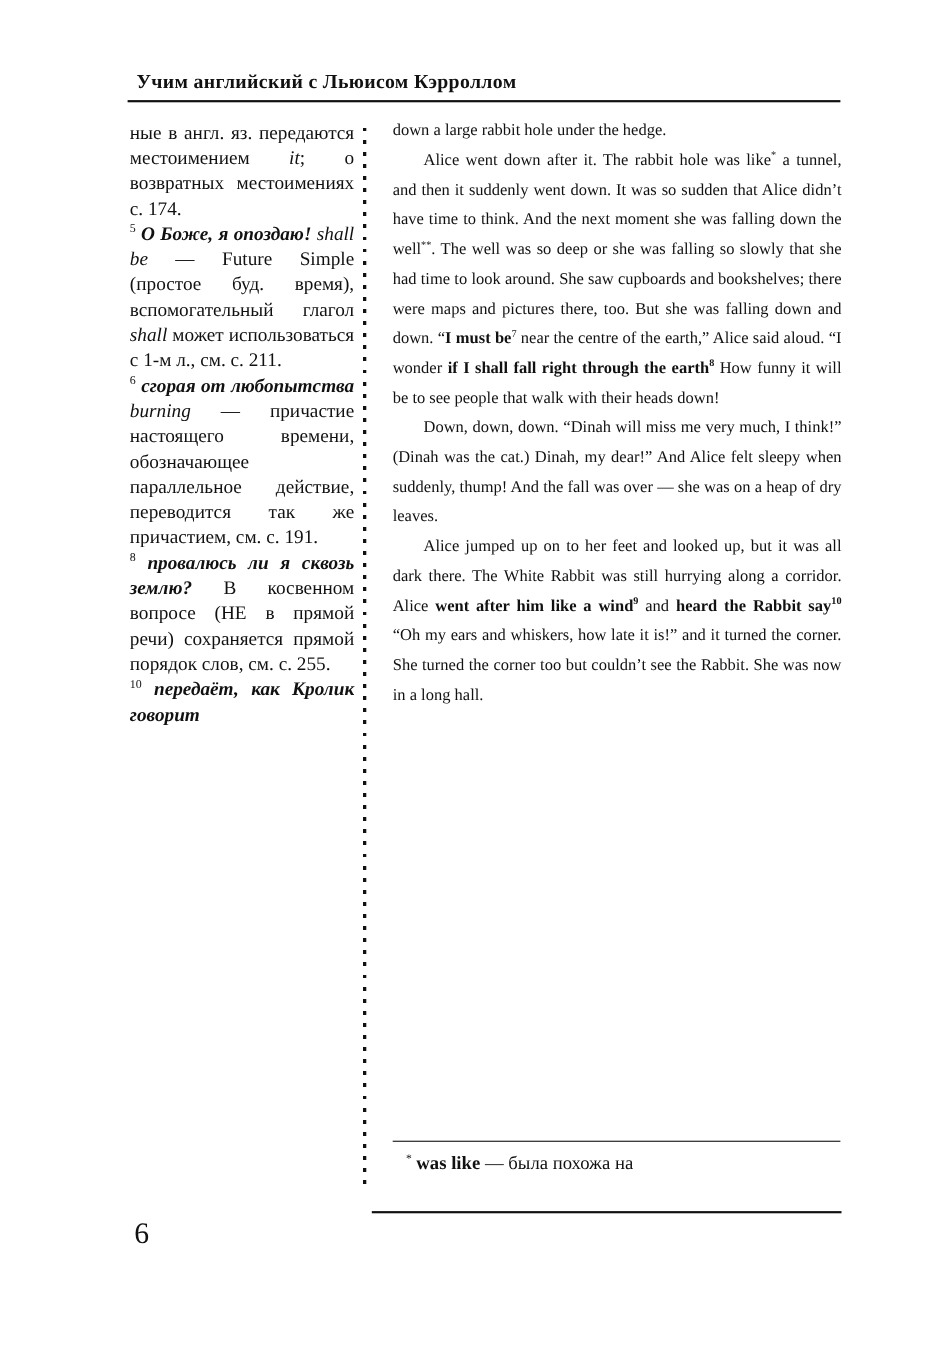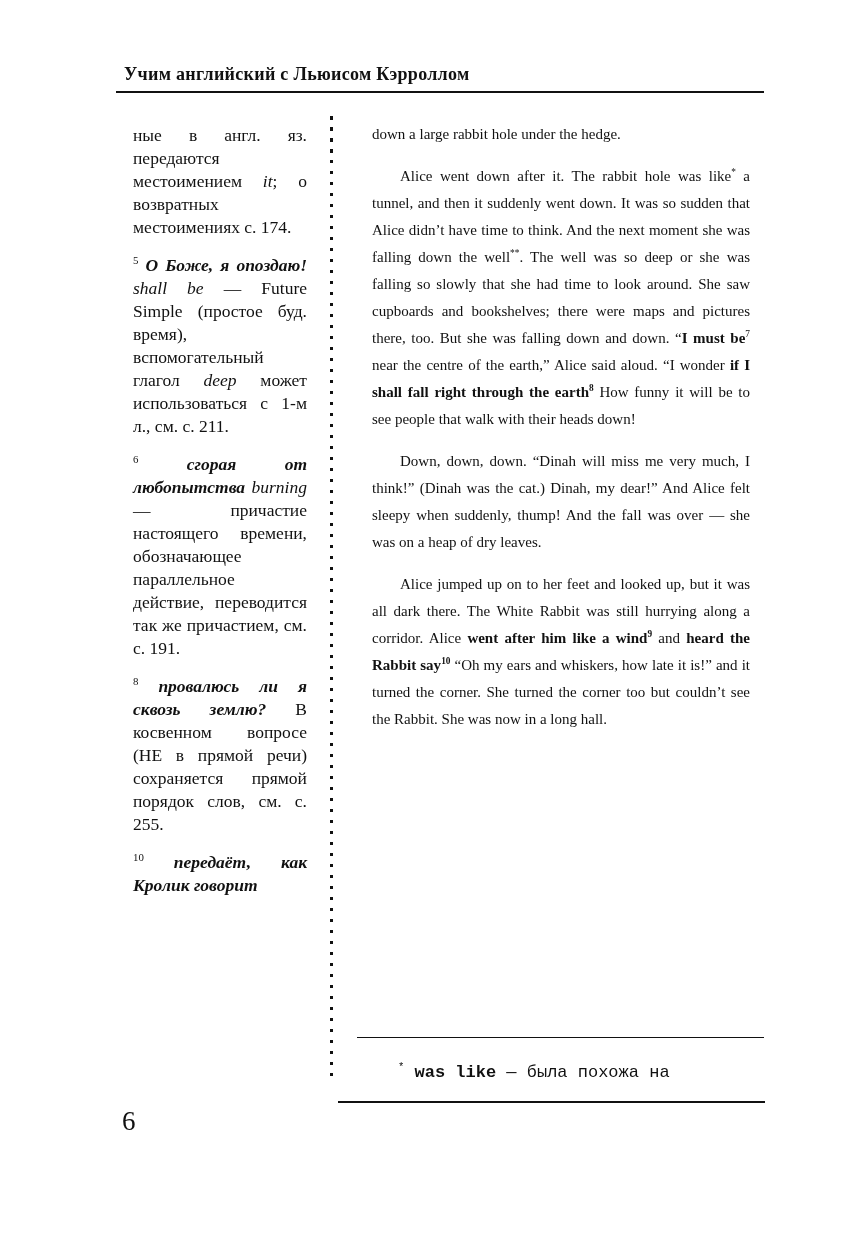--- a/index.html
+++ b/index.html
@@ -49,35 +49,34 @@
   .story-col {
     position: absolute;
     left: 357px; top: 106px;
     width: 408px;
     font-size: 15px;
     line-height: 27px;
     text-align: justify;
     hyphens: auto;
     -webkit-hyphens: auto;
   }
-  .notes-col p, .story-col p, .footnotes p { margin: 15px; padding: 0; }
+  .notes-col p, .story-col p, .footnotes p { margin: 0; padding: 0; }
   .story-col p.indent { text-indent: 28px; }
   .fn-rule {
     position: absolute;
     left: 357px; top: 1037px;
     width: 407px; height: 1px;
     background: #111111;
   }
   .footnotes {
     position: absolute;
-    left: 357px; top: 1046px;
+    left: 343px; top: 1046px;
     width: 407px;
     font-size: 17px;
     line-height: 23px;
-    font-family: Liberation Mono, monospace;
   }
   .footnotes p { padding-left: 26px; }
   .bottom-rule {
     position: absolute;
     left: 338px; top: 1101px;
     width: 427px; height: 2px;
     background: #111111;
   }
   .page-number {
     position: absolute;
@@ -97,21 +96,21 @@
 <body>
 
 <div class="page">
 
   <div class="running-header">Учим английский с Льюисом Кэрроллом</div>
 
   <div class="header-rule"></div>
 
   <div class="notes-col" lang="ru">
       <p class="plain"><span>ные в англ. яз. передаются местоимением </span><span class="i">it</span><span>; о возвратных местоимениях с. 174.</span></p>
-      <p class="plain"><sup>5</sup><span> </span><span class="b i">О Боже, я опоздаю!</span><span> </span><span class="i">shall be</span><span> — Future Simple (простое буд. время), вспомогательный глагол </span><span class="i">deep</span><span> может использоваться с 1-м л., см. с. 211.</span></p>
+      <p class="plain"><sup>5</sup><span> </span><span class="b i">О Боже, я опоздаю!</span><span> </span><span class="i">shall be</span><span> — Future Simple (простое буд. время), вспомогательный глагол </span><span class="i">shall</span><span> может использоваться с 1-м л., см. с. 211.</span></p>
       <p class="plain"><sup>6</sup><span> </span><span class="b i">сгорая от любопытства</span><span> </span><span class="i">burning</span><span> — причастие настоящего времени, обозначающее параллельное действие, переводится так же причастием, см. с. 191.</span></p>
       <p class="plain"><sup>8</sup><span> </span><span class="b i">провалюсь ли я сквозь землю?</span><span> В косвенном вопросе (НЕ в прямой речи) сохраняется прямой порядок слов, см. с. 255.</span></p>
       <p class="plain"><sup>10</sup><span> </span><span class="b i">передаёт, как Кролик говорит</span></p>
     </div>
 
   <div class="col-divider"></div>
 
   <div class="story-col" lang="en">
       <p class="plain"><span>down a large rabbit hole under the hedge.</span></p>
       <p class="indent"><span>Alice went down after it. The rabbit hole was like</span><sup>*</sup><span> a tunnel, and then it suddenly went down. It was so sudden that Alice didn’t have time to think. And the next moment she was falling down the well</span><sup>**</sup><span>. The well was so deep or she was falling so slowly that she had time to look around. She saw cupboards and bookshelves; there were maps and pictures there, too. But she was falling down and down. “</span><span class="b">I must be</span><sup>7</sup><span> near the centre of the earth,” Alice said aloud. “I wonder </span><span class="b">if I shall fall right through the earth</span><sup class="b">8</sup><span> How funny it will be to see people that walk with their heads down!</span></p>

